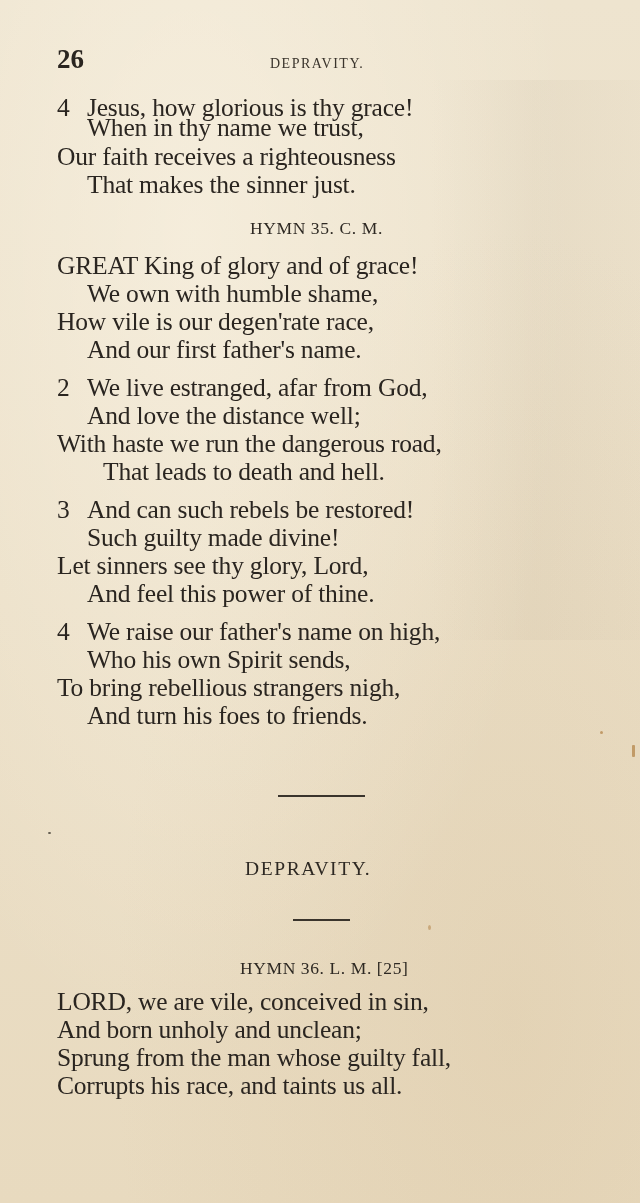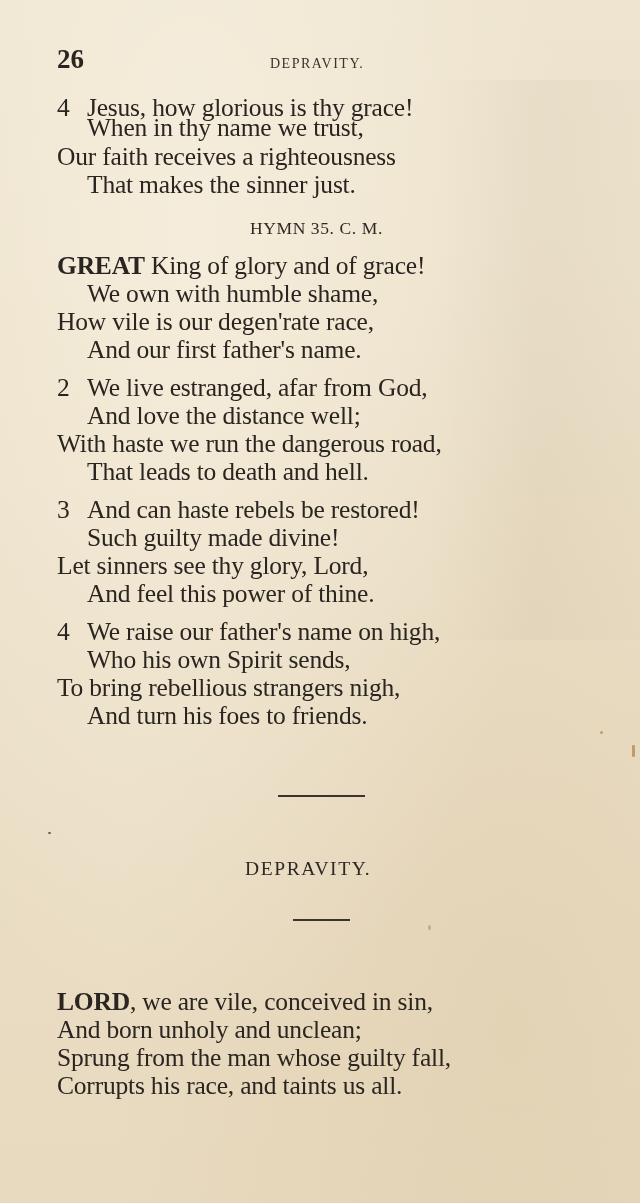--- a/index.html
+++ b/index.html
@@ -40,21 +40,21 @@
       letter-spacing: 1.5px;
       color: #3a342c;
     }
     .line {
       font-family: "Liberation Serif", serif;
       font-size: 25.5px;
       line-height: 28px;
       color: #2a2520;
       letter-spacing: -0.2px;
     }
-    .line .cap { font-weight: bold; margin-top: 28px; }
+    .line .cap { font-weight: normal; margin-top: 28px; }
     .line .num { display: inline-block; width: 30px; }
     .indent { left: 87px; }
     .flush  { left: 57px; }
 
     .hymn-head {
       font-family: "Liberation Serif", serif;
       font-size: 17.5px;
       letter-spacing: 0.6px;
       color: #2e2923;
     }
@@ -106,41 +106,42 @@
     <div class="abs line flush" style="top:252px;"><span class="cap">GREAT</span><span> King of glory and of grace!</span></div>
     <div class="abs line indent" style="top:280px;">We own with humble shame,</div>
     <div class="abs line flush" style="top:308px;">How vile is our degen'rate race,</div>
     <div class="abs line indent" style="top:336px;">And our first father's name.</div>
   </div>
 
   <div>
     <div class="abs line flush" style="top:374px;"><span class="num">2</span><span>We live estranged, afar from God,</span></div>
     <div class="abs line indent" style="top:402px;">And love the distance well;</div>
     <div class="abs line flush" style="top:430px;">With haste we run the dangerous road,</div>
-    <div class="abs line indent" style="top:458px;">That leads to death and hell.</div>
+    <div class="abs line indent" style="top:458px;margin-left:16px;">That leads to death and hell.</div>
   </div>
 
   <div>
-    <div class="abs line flush" style="top:496px;"><span class="num">3</span><span>And can haste rebels be restored!</span></div>
+    <div class="abs line flush" style="top:496px;"><span class="num">3</span><span>And can such rebels be restored!</span></div>
     <div class="abs line indent" style="top:524px;">Such guilty made divine!</div>
     <div class="abs line flush" style="top:552px;">Let sinners see thy glory, Lord,</div>
     <div class="abs line indent" style="top:580px;">And feel this power of thine.</div>
   </div>
 
   <div>
     <div class="abs line flush" style="top:618px;"><span class="num">4</span><span>We raise our father's name on high,</span></div>
     <div class="abs line indent" style="top:646px;">Who his own Spirit sends,</div>
     <div class="abs line flush" style="top:674px;">To bring rebellious strangers nigh,</div>
     <div class="abs line indent" style="top:702px;">And turn his foes to friends.</div>
   </div>
 
   <div class="rule" style="left:278px; top:795px; width:87px;"></div>
   <div class="abs section-title">DEPRAVITY.</div>
   <div class="rule" style="left:293px; top:919px; width:57px;"></div>
 
+  <div class="abs hymn-head" style="left:240px; top:958px;">HYMN 36.   L. M.   [25]</div>
 
   <div>
     <div class="abs line flush" style="top:988px;"><span class="cap">LORD</span><span>, we are vile, conceived in sin,</span></div>
     <div class="abs line flush" style="top:1016px;">And born unholy and unclean;</div>
     <div class="abs line flush" style="top:1044px;">Sprung from the man whose guilty fall,</div>
     <div class="abs line flush" style="top:1072px;">Corrupts his race, and taints us all.</div>
   </div>
 
   <div class="speck" style="left:600px; top:731px; width:3px; height:3px;"></div>
   <div class="speck" style="left:632px; top:745px; width:3px; height:12px; border-radius:1px;"></div>

